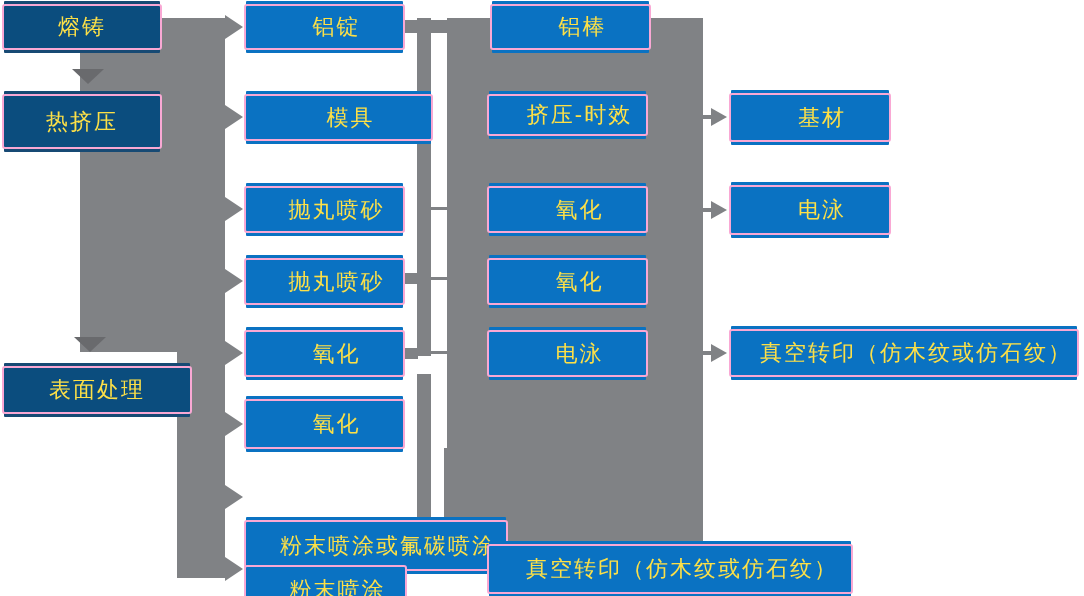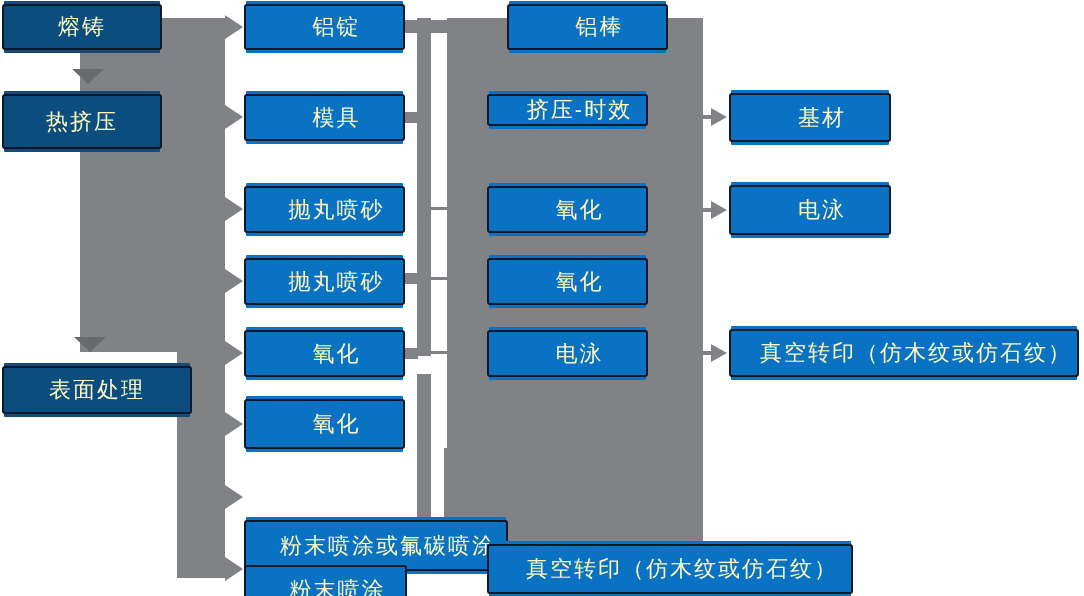--- a/index.html
+++ b/index.html
@@ -2,23 +2,23 @@
 <html><head>
 <meta charset="utf-8">
 <style>
   html,body{margin:0;padding:0;background:#ffffff;}
   #canvas{
     position:relative;width:1084px;height:596px;background:#ffffff;overflow:hidden;
     font-family:"Liberation Sans","DejaVu Sans",sans-serif;
   }
   .node{
     position:absolute;box-sizing:border-box;
-    border:2px solid #0f172a;border-radius:3px;
+    border:2px solid #f9a8d4;border-radius:3px;
     display:flex;align-items:center;justify-content:center;
-    color:#fef9c3;font-size:22px;letter-spacing:2px;white-space:nowrap;
+    color:#fde047;font-size:22px;letter-spacing:2px;white-space:nowrap;
     z-index:3;
   }
   .light{
     background:#0a72c2;
     box-shadow:0 5px 0 -2px #0a72c2,0 -5px 0 -2px #0a72c2;
     padding-left:24px;
   }
   .dark{
     background:#0b4d7e;
     box-shadow:0 5px 0 -2px #174a74,0 -5px 0 -2px #174a74;
@@ -81,30 +81,30 @@
   <div class="gray" style="left:703px;top:208px;width:9px;height:4px;"></div>
   <div class="arrow-right small" style="left:711px;top:201px;"></div>
   <div class="gray" style="left:703px;top:351px;width:9px;height:4px;"></div>
   <div class="arrow-right small" style="left:711px;top:344px;"></div>
 
   <div class="node dark" style="left:2px;top:4px;width:160px;height:46px;">熔铸</div>
   <div class="node dark" style="left:2px;top:94px;width:160px;height:55px;">热挤压</div>
   <div class="node dark" style="left:2px;top:366px;width:190px;height:48px;">表面处理</div>
 
   <div class="node light" style="left:244px;top:4px;width:161px;height:46px;">铝锭</div>
-  <div class="node light" style="left:244px;top:94px;width:161px;height:47px;">模具</div>
+  <div class="node light" style="left:244px;top:94px;width:189px;height:47px;">模具</div>
   <div class="node light" style="left:244px;top:186px;width:161px;height:47px;">抛丸喷砂</div>
   <div class="node light" style="left:244px;top:258px;width:161px;height:47px;">抛丸喷砂</div>
   <div class="node light" style="left:244px;top:330px;width:161px;height:47px;">氧化</div>
   <div class="node light" style="left:244px;top:399px;width:161px;height:50px;">氧化</div>
   <div class="node light" style="left:244px;top:472px;width:264px;height:51px;margin-top:48px;">粉末喷涂或氟碳喷涂</div>
   <div class="node light" style="left:244px;top:545px;width:163px;height:50px;margin-top:20px;">粉末喷涂</div>
 
-  <div class="node light" style="left:507px;top:4px;width:161px;height:46px;">铝棒</div>
-  <div class="node light" style="left:487px;top:94px;width:161px;height:32px;">挤压-时效</div>
+  <div class="node light" style="left:490px;top:4px;width:161px;height:46px;">铝棒</div>
+  <div class="node light" style="left:487px;top:94px;width:161px;height:42px;">挤压-时效</div>
   <div class="node light" style="left:487px;top:186px;width:161px;height:47px;">氧化</div>
   <div class="node light" style="left:487px;top:258px;width:161px;height:47px;">氧化</div>
   <div class="node light" style="left:487px;top:330px;width:161px;height:47px;">电泳</div>
   <div class="node light" style="left:487px;top:544px;width:366px;height:50px;">真空转印（仿木纹或仿石纹）</div>
 
   <div class="node light" style="left:729px;top:93px;width:162px;height:49px;">基材</div>
   <div class="node light" style="left:729px;top:185px;width:162px;height:50px;">电泳</div>
   <div class="node light" style="left:729px;top:329px;width:350px;height:48px;">真空转印（仿木纹或仿石纹）</div>
 
 </div>

